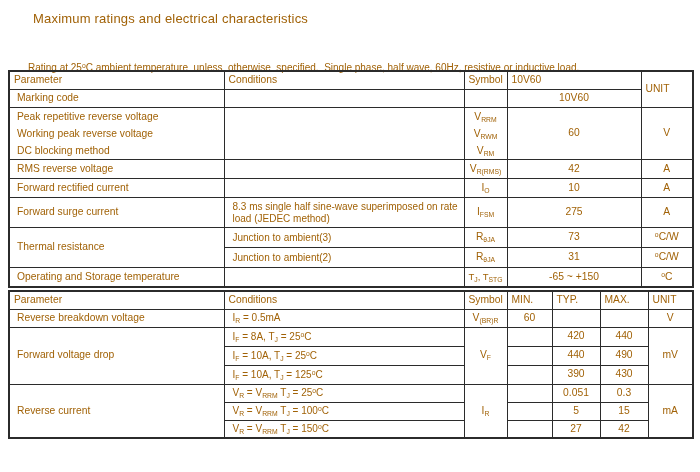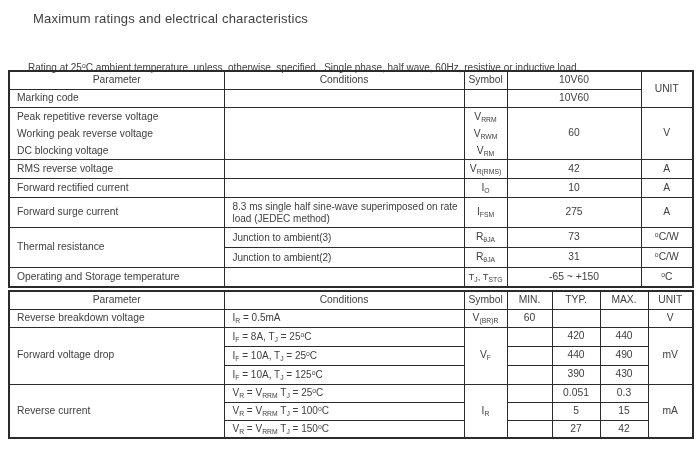--- a/index.html
+++ b/index.html
@@ -1,28 +1,28 @@
 <!DOCTYPE html>
 <html><head>
 <meta charset="utf-8">
 <style>
   html,body { margin:0; padding:0; background:#ffffff; }
   .page {
     position:relative; width:700px; height:472px; background:#ffffff;
-    font-family:"Liberation Sans", sans-serif; color:#404040; overflow:hidden;
+    font-family:"Liberation Sans", sans-serif; color:#a16207; overflow:hidden;
   }
   .title { position:absolute; left:33px; top:11px; font-size:13px; letter-spacing:0.2px; }
   .subtitle { position:absolute; left:28px; top:38px; font-size:10px; line-height:12px; white-space:pre-wrap; }
   table { border-collapse:collapse; table-layout:fixed; position:absolute; left:8px;
           border:2px solid #2b2b2b; }
   #t1 { top:70px; width:684px; }
   #t2 { top:290px; width:684px; }
   td { border:1px solid #2b2b2b; font-size:10.3px; padding:0 4px; overflow:hidden;
        vertical-align:middle; line-height:1.2; }
-  .hd { text-align:center; }
+  .hd { }
   .c-param { text-align:left; padding-left:7px; }
   .c-cond { text-align:left; padding-left:8px; font-size:10px;margin-left:40px; }
   .c-sym, .c-val, .c-unit, .c-min, .c-typ, .c-max { text-align:center; }
   sub, sup { font-size:6.8px; line-height:0; }
   sub { vertical-align:-2px; }
   sup { vertical-align:3px; }
   .h18 { height:18px; } .h19 { height:19px; } .h52 { height:52px; }
   .h30 { height:30px; } .h20 { height:20px; }
   .line { line-height:17.2px; }
   .note { position:absolute; left:30px; top:438px; font-size:8px; line-height:9.5px; }
@@ -58,21 +58,21 @@
     <tr class="h18">
       <td class="c-param">Marking code</td>
       <td class="c-cond"></td>
       <td class="c-sym"></td>
       <td class="c-val">10V60</td>
     </tr>
     <tr class="h52">
       <td class="c-param">
         <div class="line">Peak repetitive reverse voltage</div>
         <div class="line">Working peak reverse voltage</div>
-        <div class="line">DC blocking voltage</div>
+        <div class="line">DC blocking method</div>
       </td>
       <td class="c-cond"></td>
       <td class="c-sym">
         <div class="line">V<sub>RRM</sub></div>
         <div class="line">V<sub>RWM</sub></div>
         <div class="line">V<sub>RM</sub></div>
       </td>
       <td class="c-val">60</td>
       <td class="c-unit">V</td>
     </tr>

